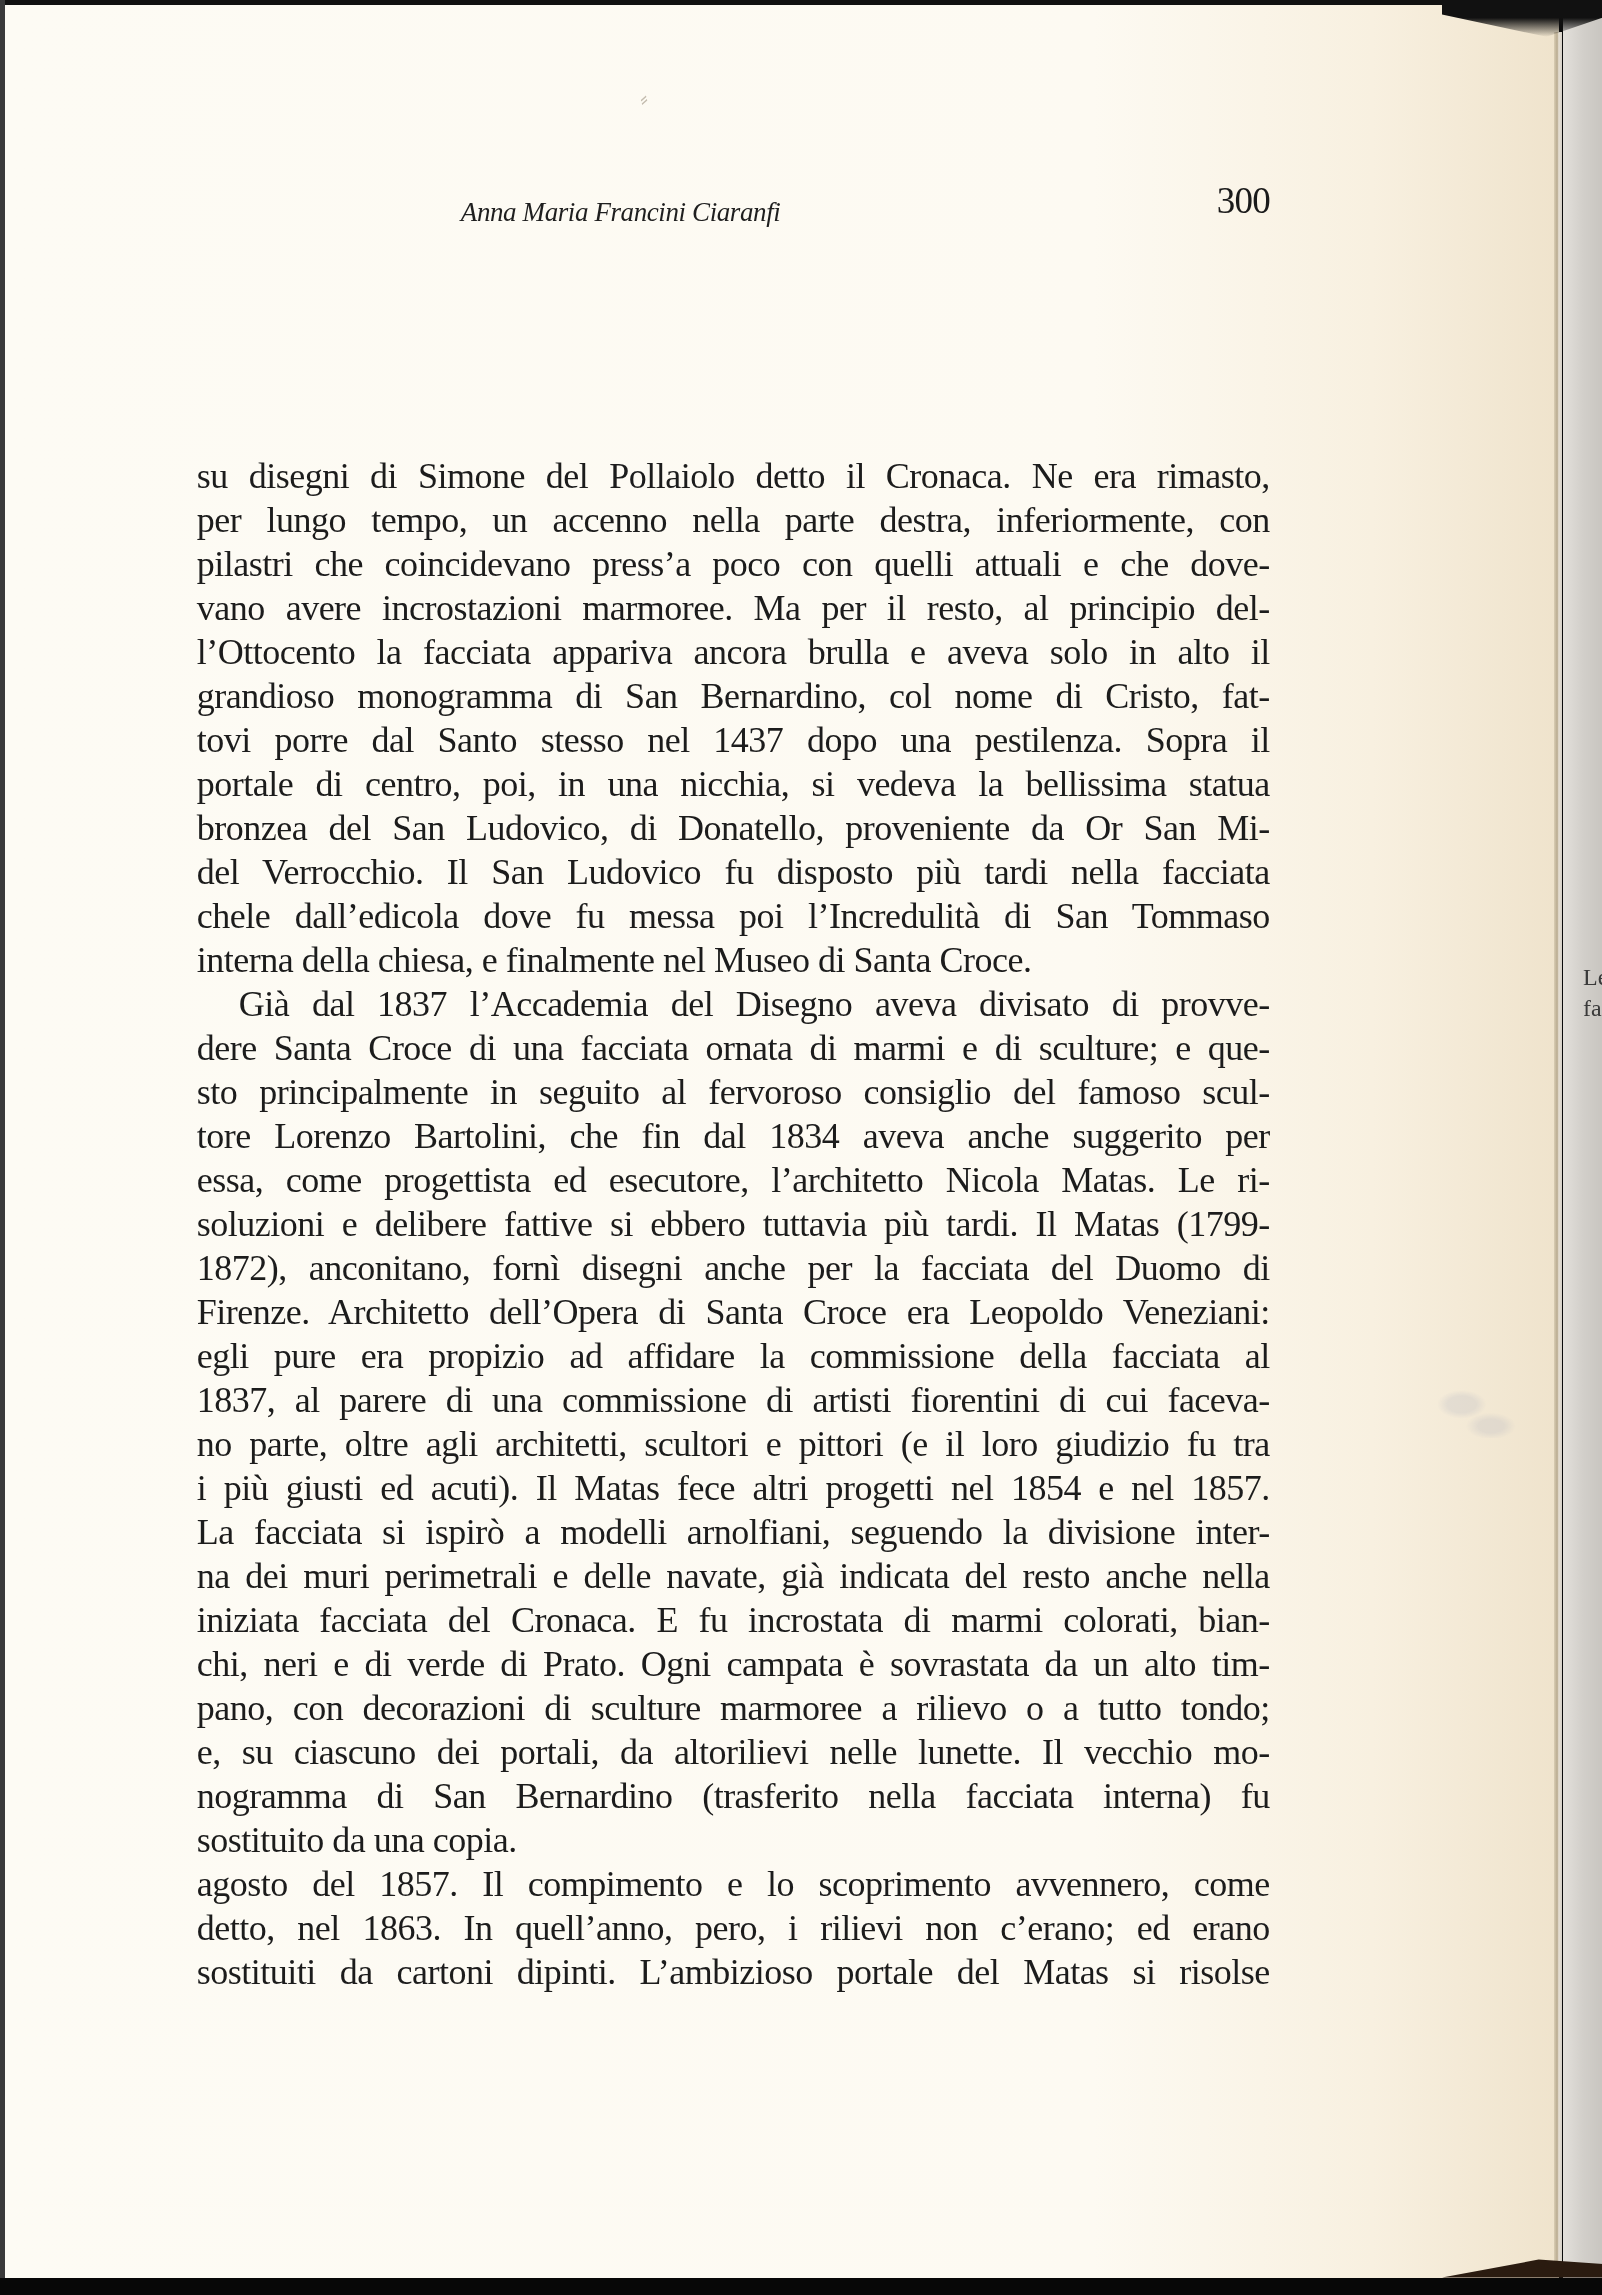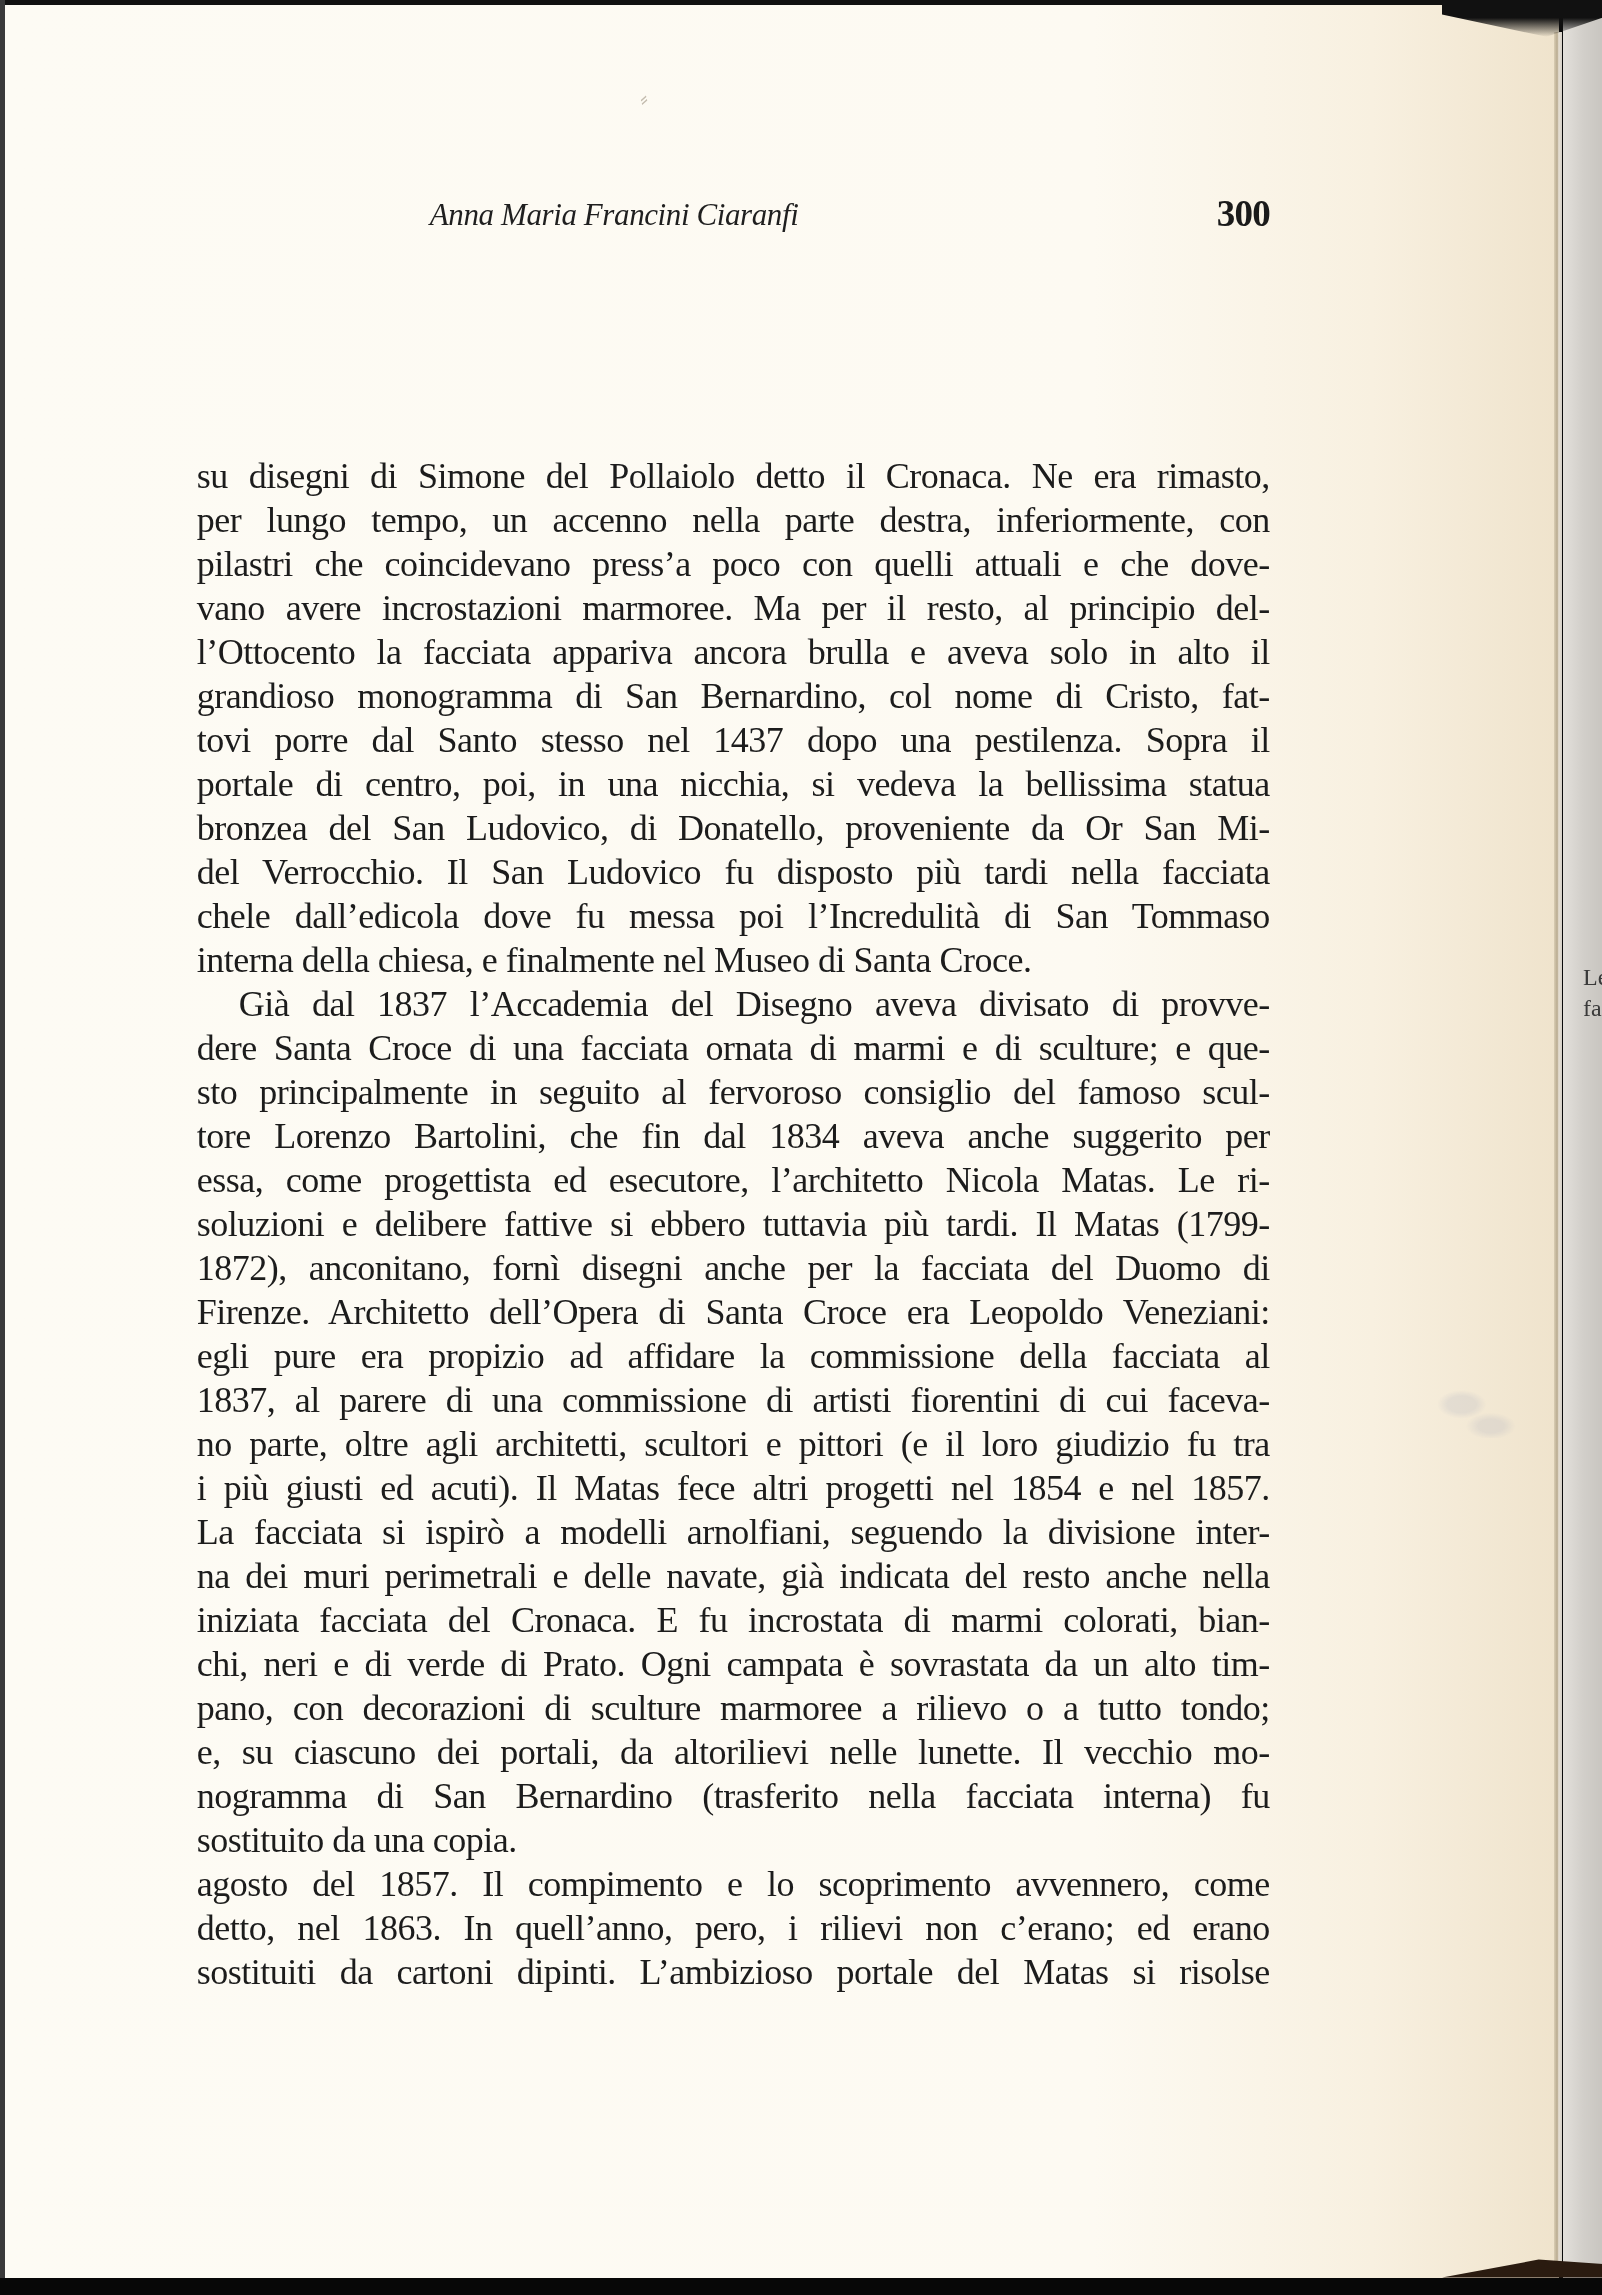--- a/index.html
+++ b/index.html
@@ -90,32 +90,32 @@
       width: 32px;
       height: 40px;
       color: #9e9382;
       font-size: 24px;
       opacity: 0.6;
       transform: rotate(-15deg);
     }
     
     .running-head {
       position: absolute;
-      left: 425px;
+      left: 456px;
       top: 192px;
       font-style: italic;
-      font-size: 31px;
+      font-size: 27px;
       color: #1f1f1f;
       letter-spacing: -0.4px;
     }
     .page-number {
       position: absolute;
       left: 1212px;
-      top: 187px;
-      font-weight: bold;
+      top: 174px;
+      font-weight: normal;
       font-size: 37px;
       color: #1a1a1a;
       letter-spacing: -0.8px;
     }
     
     .body-text {
       position: absolute;
       left: 192px;
       top: 425px;
       width: 1073px;

